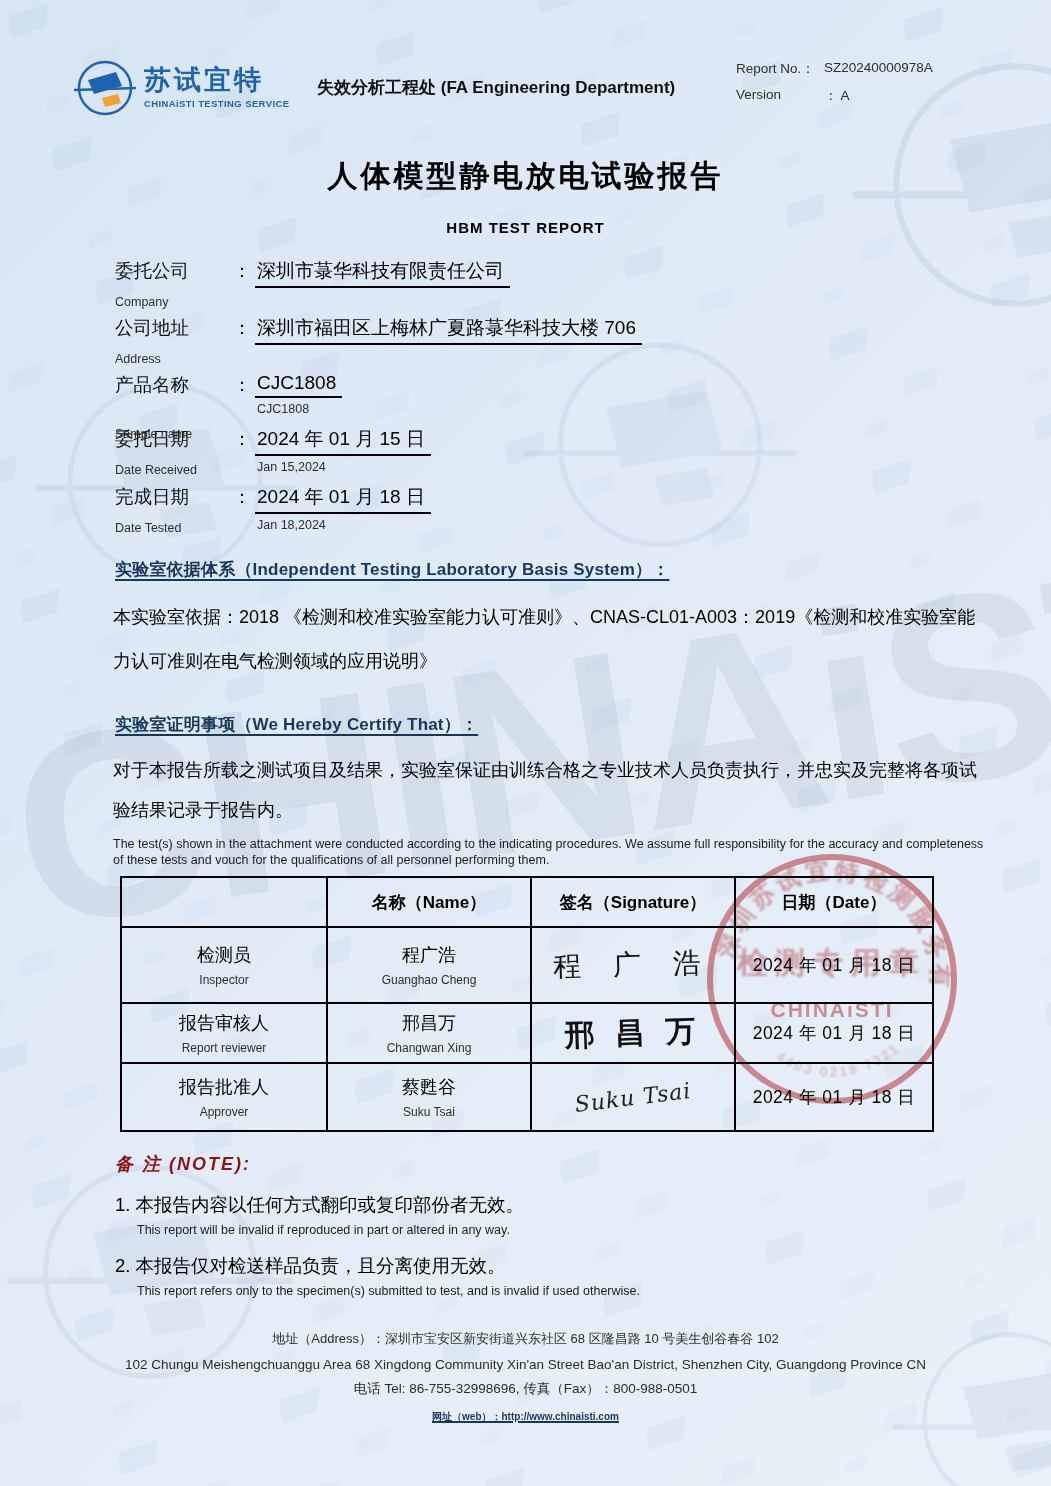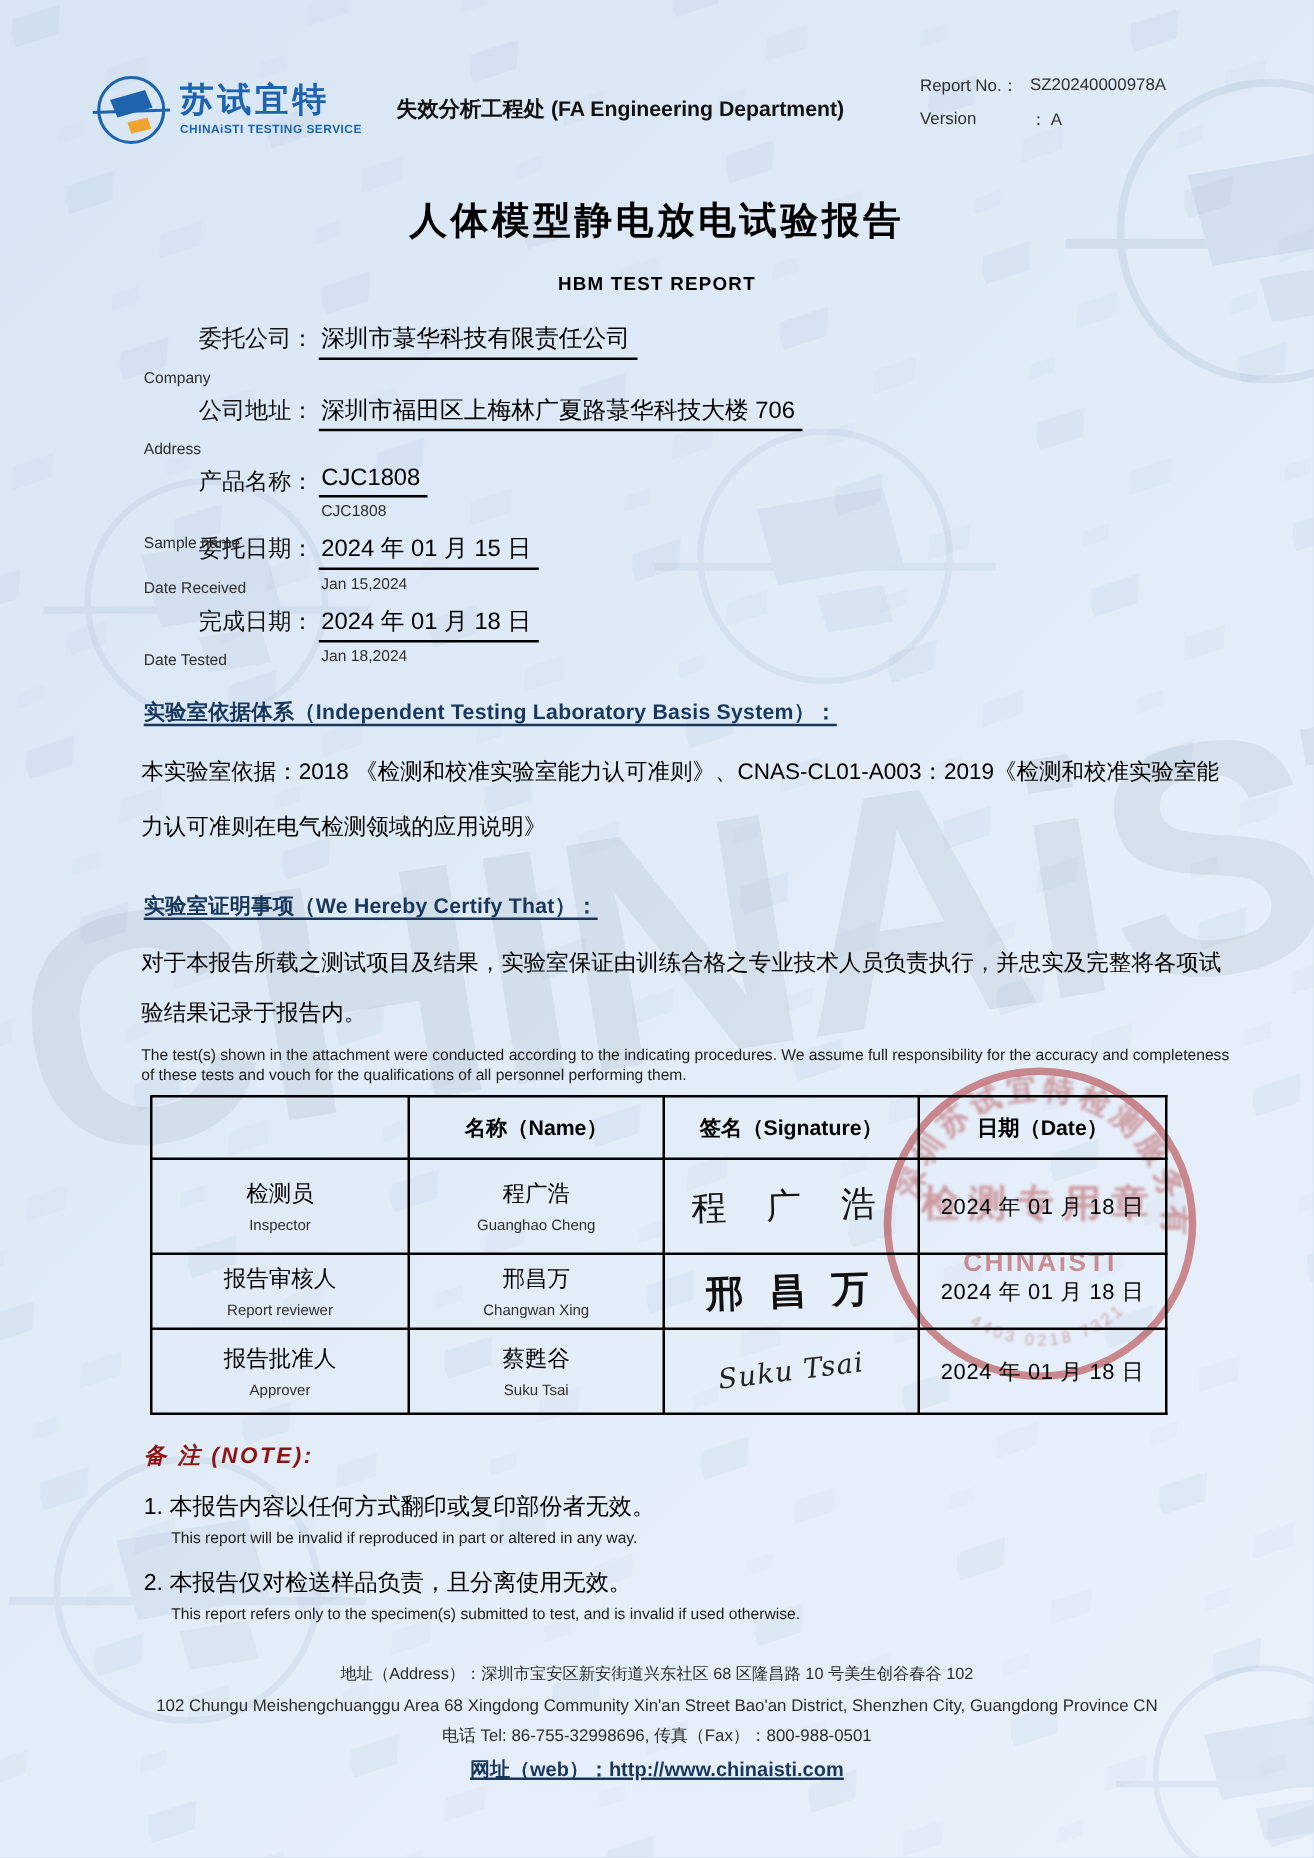--- a/index.html
+++ b/index.html
@@ -27,21 +27,21 @@
   .dept{font-size:17px;font-weight:bold;color:#111;margin:18px 0 0 18px;flex:1 1 auto;}
   .repmeta{flex:0 0 auto;font-size:13.5px;color:#2e2e2e;margin-top:2px;width:255px;}
   .repmeta .row{display:flex;margin-bottom:9px;}
   .repmeta .lbl{width:88px;}
   
   .title{margin-top:38px;text-align:center;font-size:30px;font-weight:bold;letter-spacing:3px;}
   .subtitle{margin-top:22px;text-align:center;font-size:15px;font-weight:bold;letter-spacing:1px;}
   
   .info{margin:22px 0 0 115px;width:860px;}
   .inforow{display:flex;align-items:flex-start;}
-  .inforow .labels{width:118px;flex:0 0 auto;text-align:right;}
+  .inforow .labels{width:118px;flex:0 0 auto;}
   .inforow .colon{width:22px;flex:0 0 auto;font-size:18px;padding-top:1px;}
   .lab-cn{font-size:18.5px;color:#111;}
   .lab-en{font-size:12.5px;color:#2e2e2e;margin-top:3px;}
   .val{font-size:19px;color:#000;border-bottom:2px solid #000;padding:0 6px 2px 2px;font-weight:500;}
   .subval{font-size:12.5px;color:#2e2e2e;margin:4px 0 10px 142px;min-height:13px;}
   
   .sec-head{
     margin:26px 0 0 115px;font-size:17px;font-weight:bold;color:#17375d;
     text-decoration:underline;text-underline-offset:4px;text-decoration-thickness:2px;letter-spacing:.2px;
   }
@@ -64,21 +64,21 @@
   
   .note-head{margin:20px 0 0 115px;font-size:18px;font-weight:bold;color:#8e1414;letter-spacing:2px;font-style:italic;}
   .note-item-cn{margin:16px 0 0 115px;font-size:18.5px;color:#000;}
   .note-item-en{margin:6px 0 0 137px;font-size:12.5px;color:#1c1c1c;}
   
   .footer{position:absolute;left:0;right:0;top:1330px;text-align:center;}
   .footer .f1{font-size:13px;color:#2c2c2c;margin-bottom:9px;}
   .footer .f2{font-size:13.5px;color:#2c2c2c;margin-bottom:8px;}
   .footer .f3{font-size:13.5px;color:#2c2c2c;margin-bottom:8px;}
   .footer a.f4{
-    display:inline-block;font-size:16px;font-weight:bold;color:#17375d;
+    display:inline-block;font-size:10px;font-weight:bold;color:#17375d;
     text-decoration:underline;text-decoration-thickness:2px;
   }
 </style>
 </head>
 <body>
 
 <div class="page">
 
   <svg class="bg-layer" width="1051" height="1486">
     <defs>

